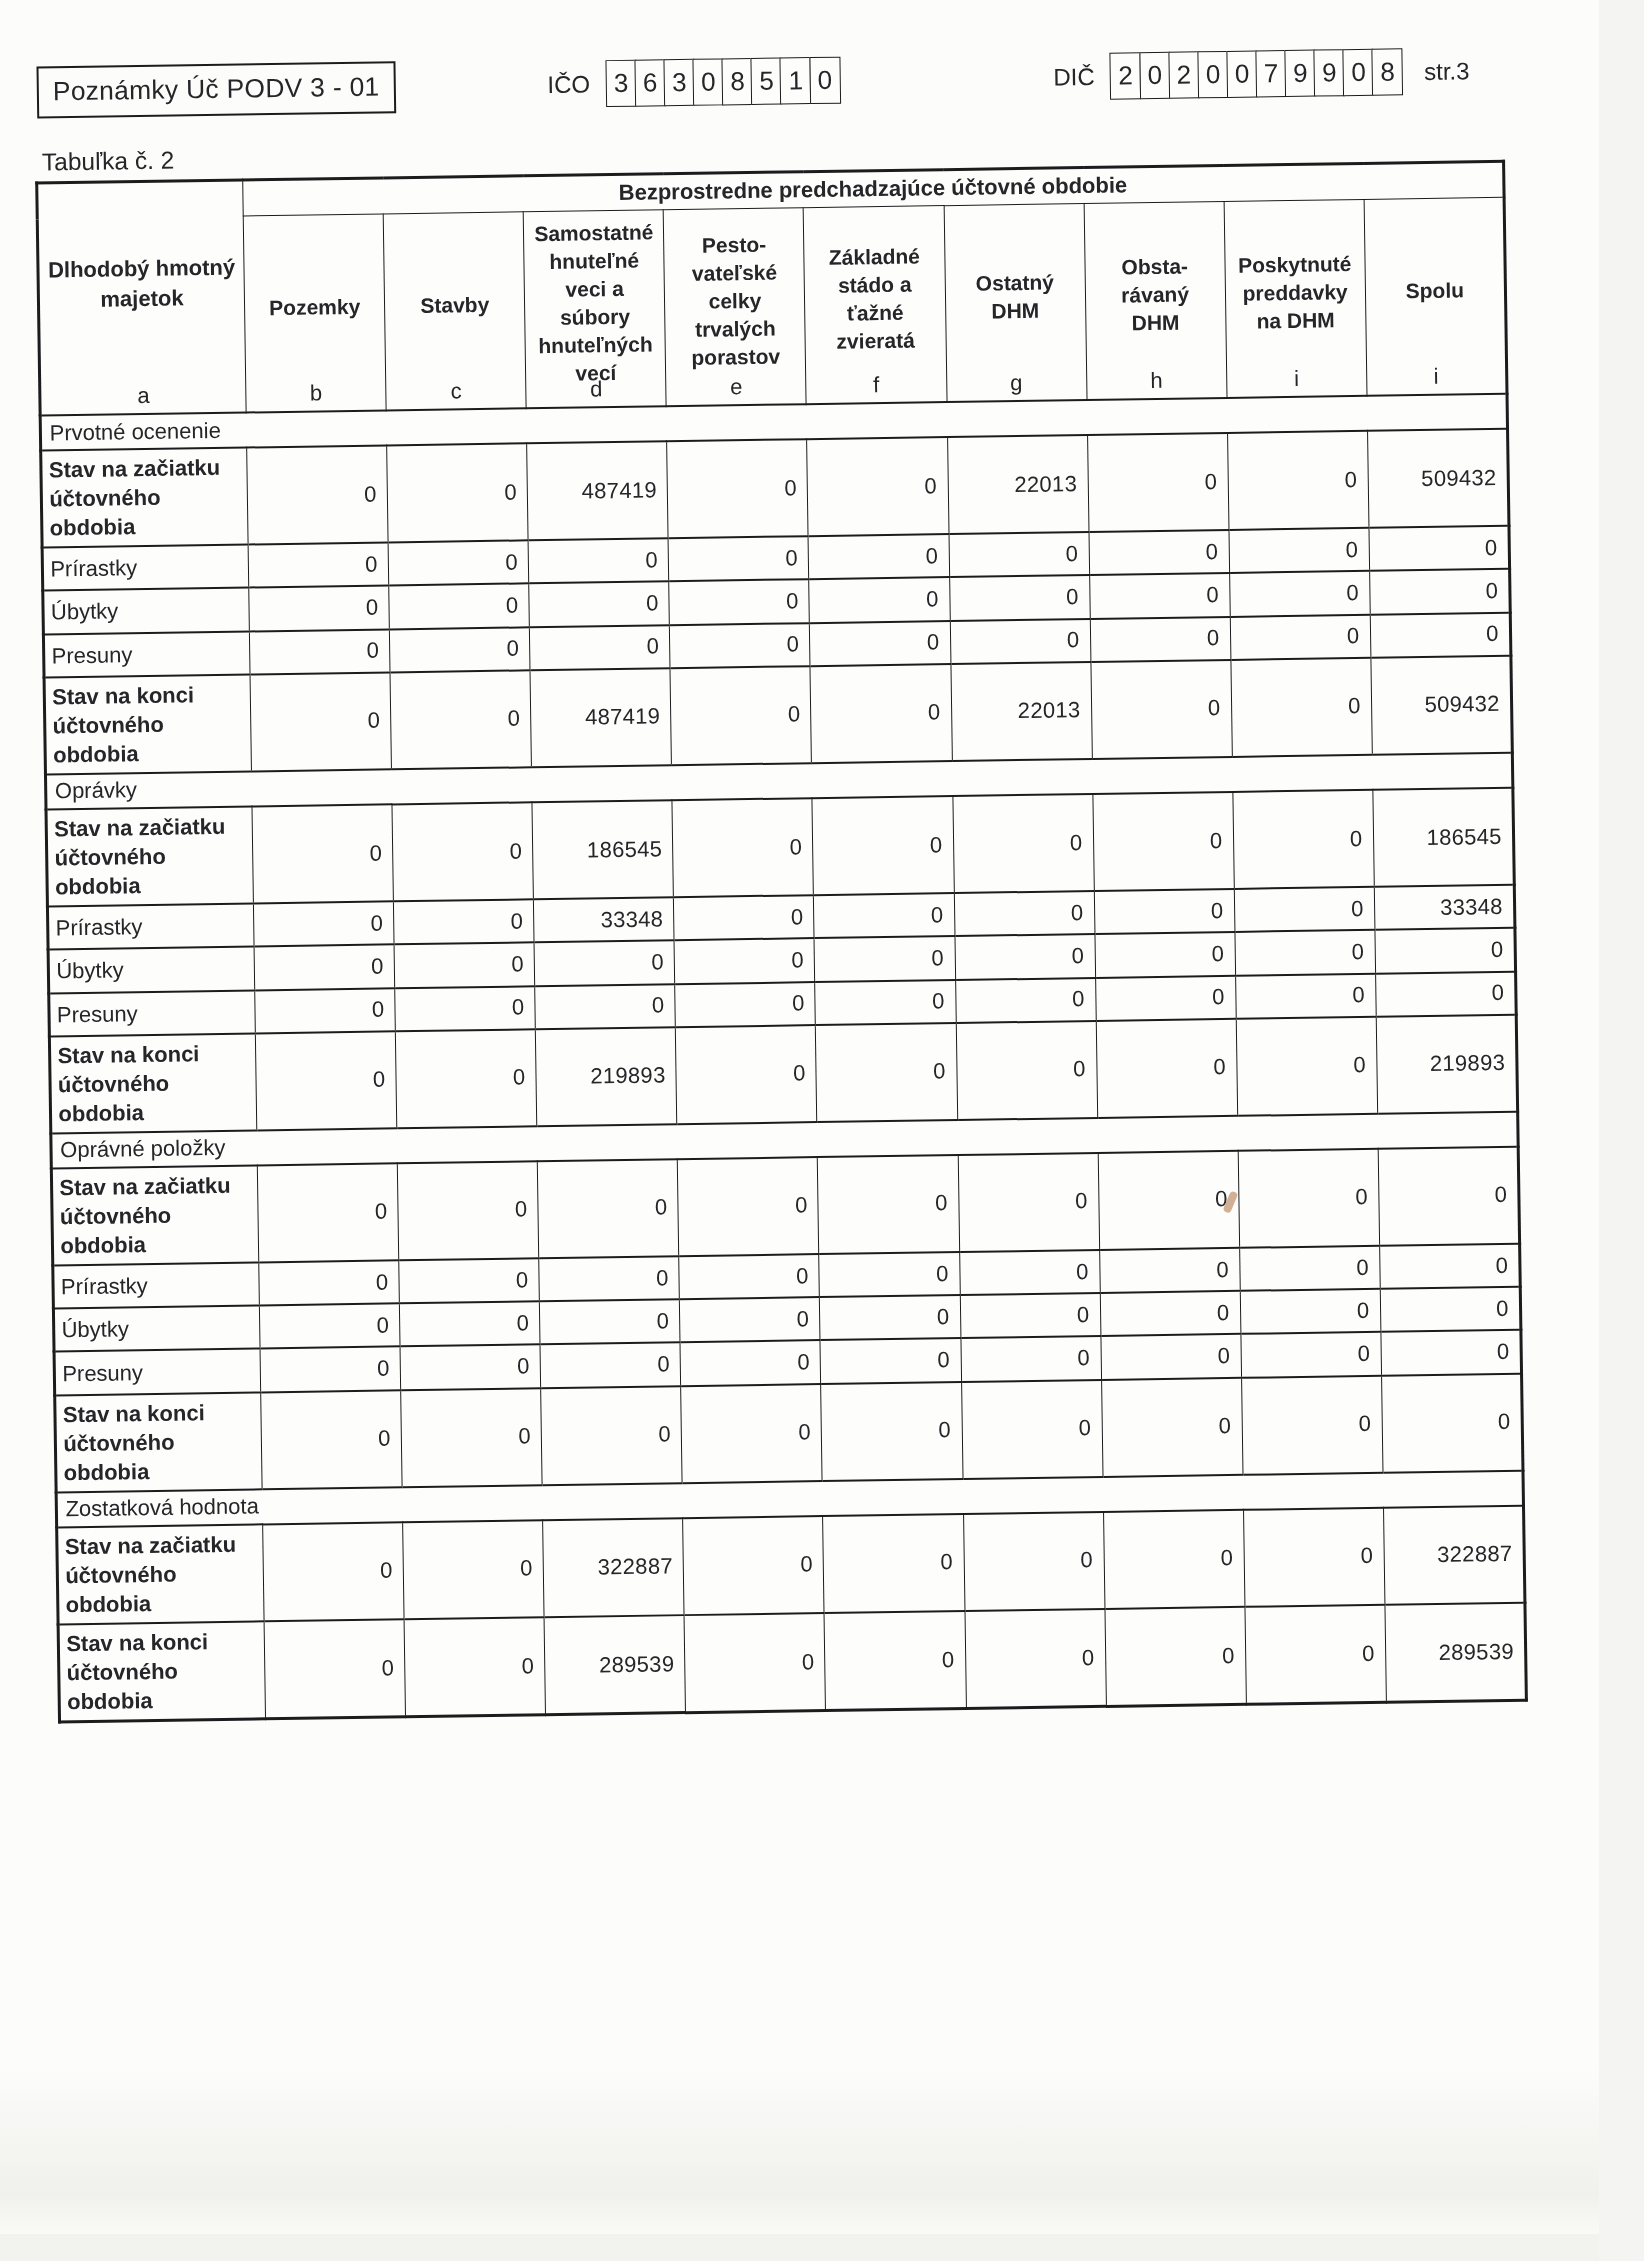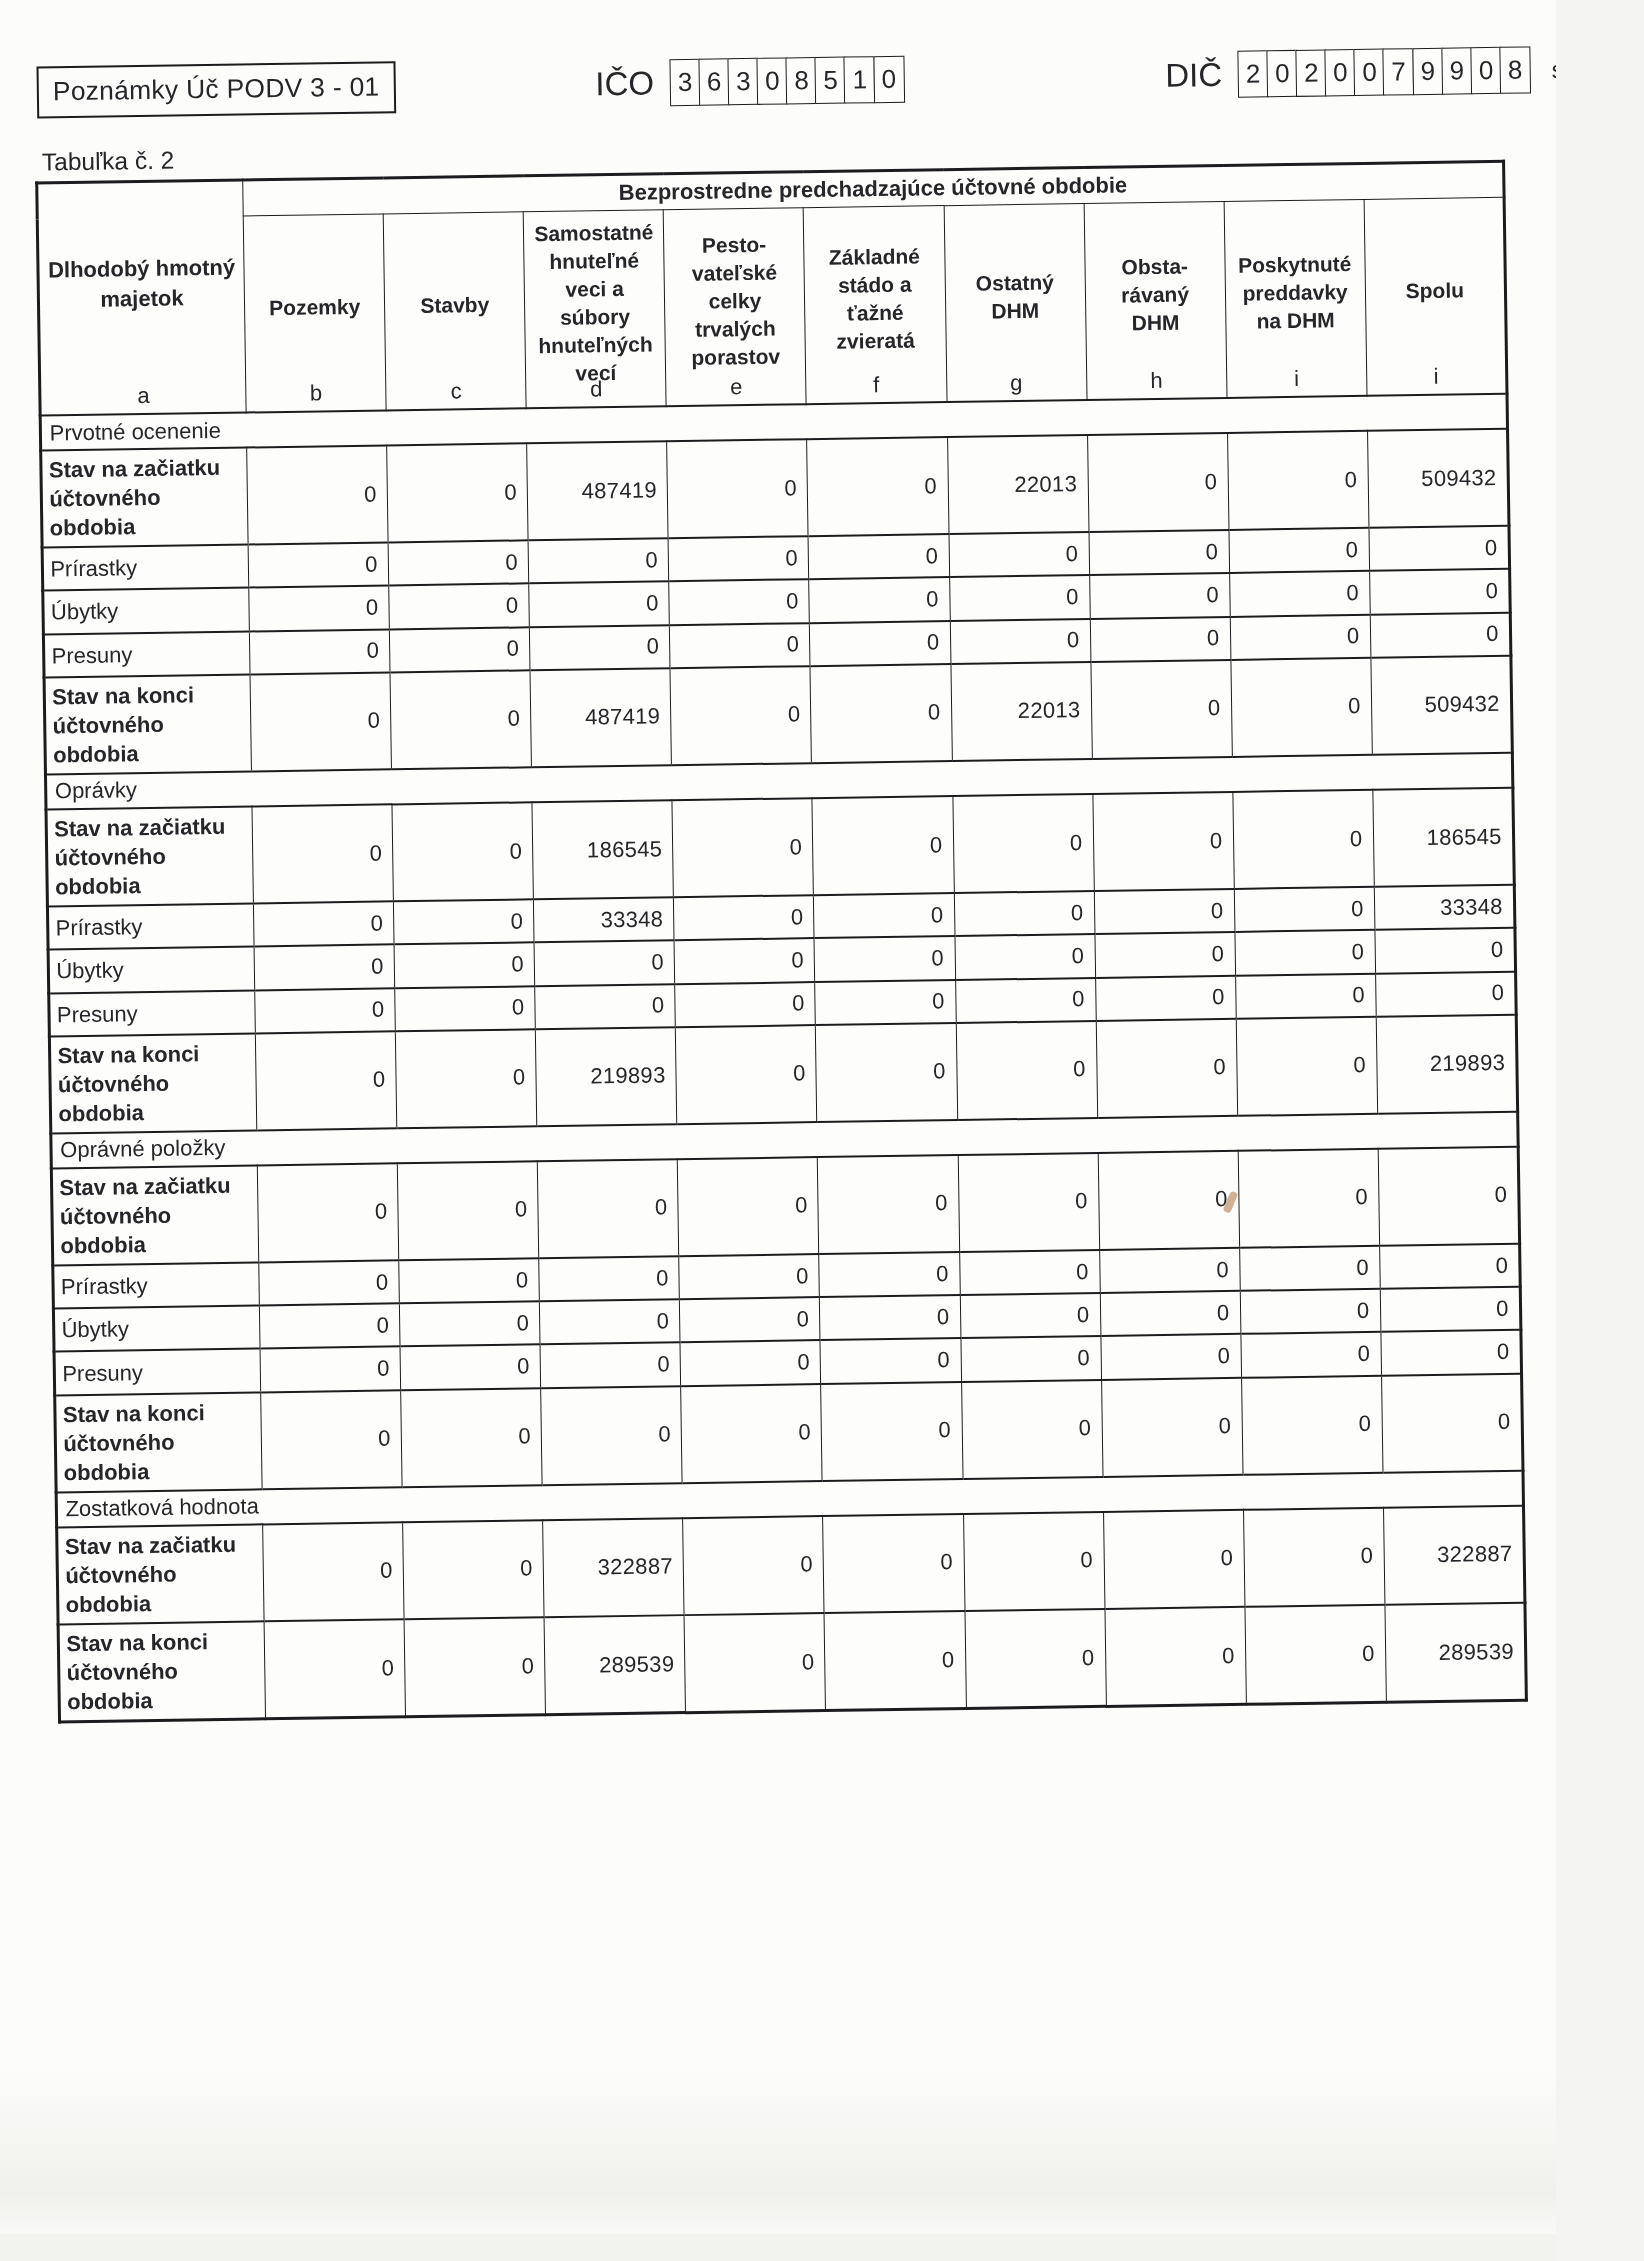--- a/index.html
+++ b/index.html
@@ -3,36 +3,36 @@
 <meta charset="utf-8">
 <style>
   html,body { margin:0; padding:0; }
   body {
     width:1644px; height:2261px;
     background:#f4f4f2;
     font-family:"Liberation Sans", sans-serif;
   }
   .page {
     position:relative; width:1556px; height:2261px;
-    background:#fcfcfa; overflow:hidden; color:#26262a;
+    background:#fcfcfa; overflow:hidden; color:#26262a;padding-left:43px;
   }
   .skew {
     position:absolute; top:0; left:0; width:1644px; height:2261px;
     transform:rotate(-0.85deg); transform-origin:822px 837px;
   }
   
   .top-row { position:absolute; top:55px; left:48px; display:flex; align-items:center; }
   .form-title-box {
     border:2.6px solid #1c1c1e; padding:7.7px 14px 9px 14px;
     font-size:26.4px; letter-spacing:0.3px; white-space:nowrap;
   }
   .id-group { display:flex; align-items:center; }
   .ico-group { margin-left:152px; }
   .dic-group { margin-left:213px; }
-  .id-label { font-size:33px; margin-right:15.5px;margin-left:48px; }
+  .id-label { font-size:24px; margin-right:15.5px; }
   .digit-row { display:flex; }
   .digit-box {
     width:29px; height:45px; border:1.9px solid #1c1c1e; margin-left:-1.9px;
     display:flex; align-items:center; justify-content:center;
     font-size:26px; background:#fdfdfc;
   }
   .digit-box:first-child { margin-left:0; }
   .page-num { font-size:24px; margin-left:21px; }
   
   .caption { position:absolute; top:137px; left:52px; font-size:24.5px; }

